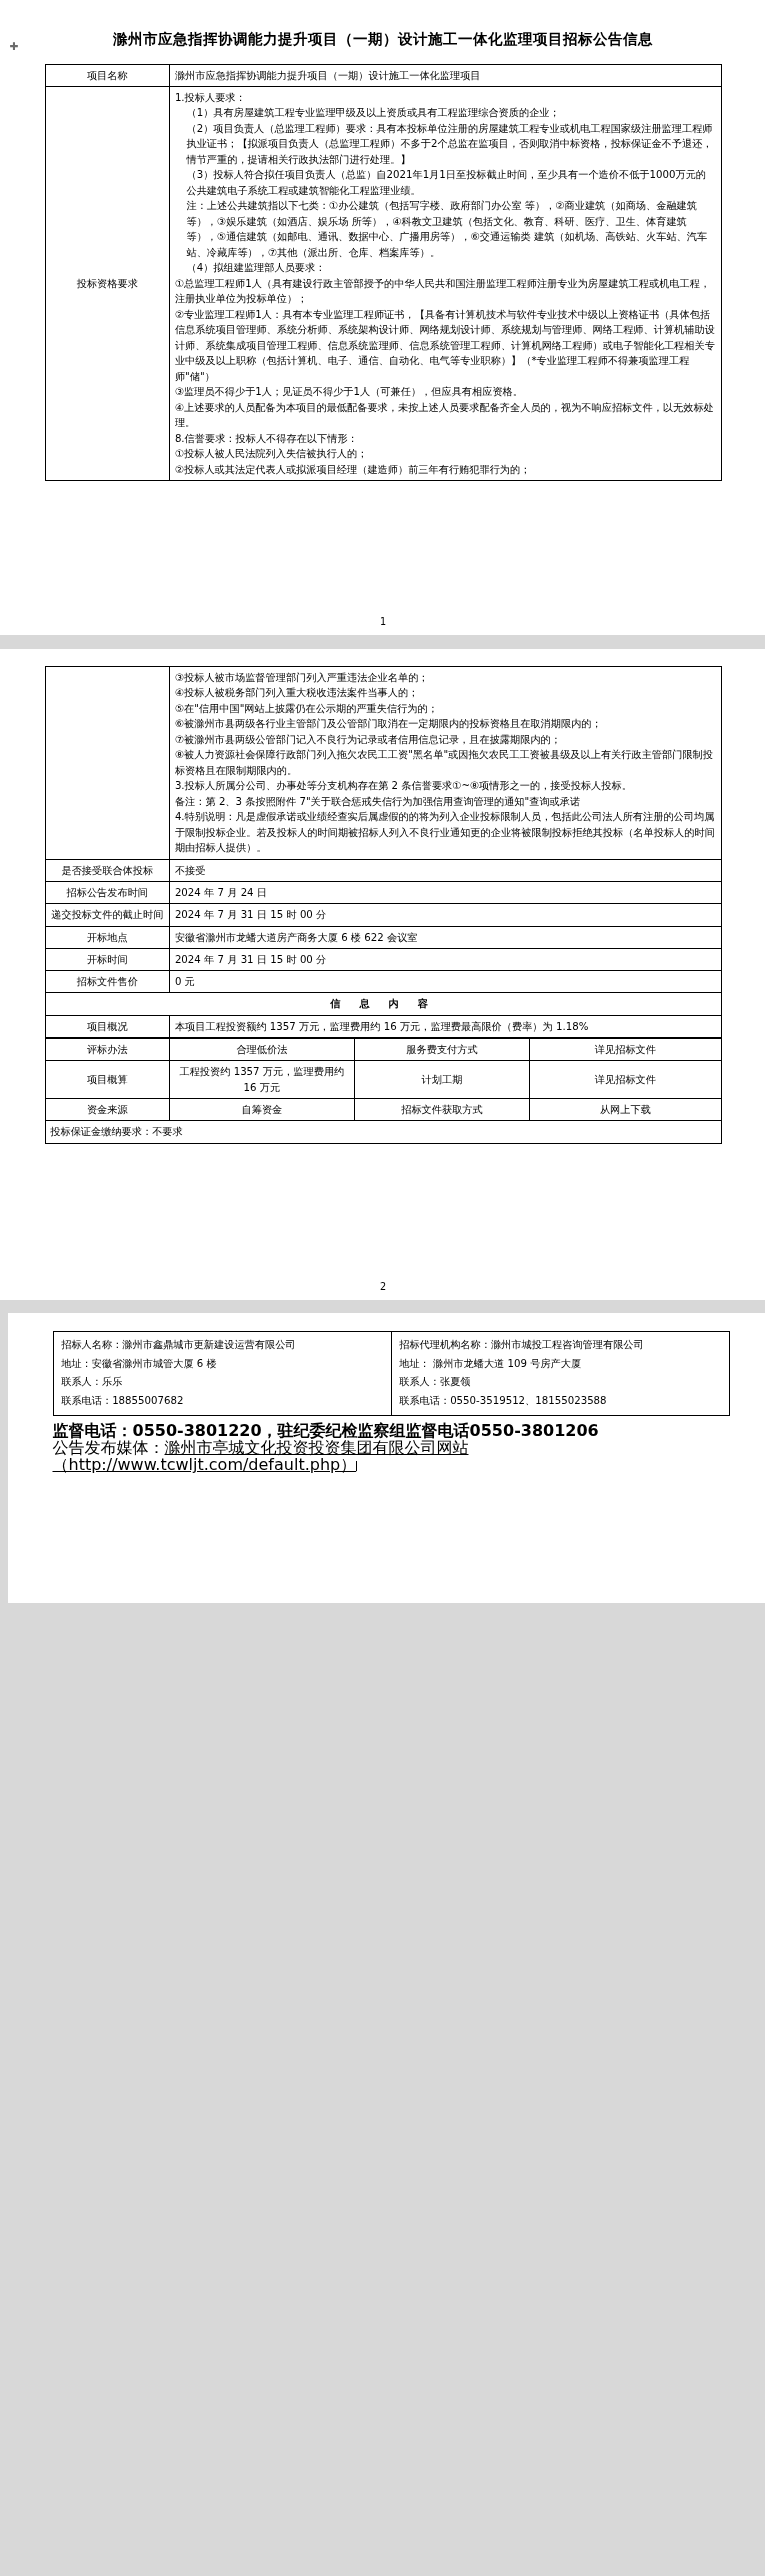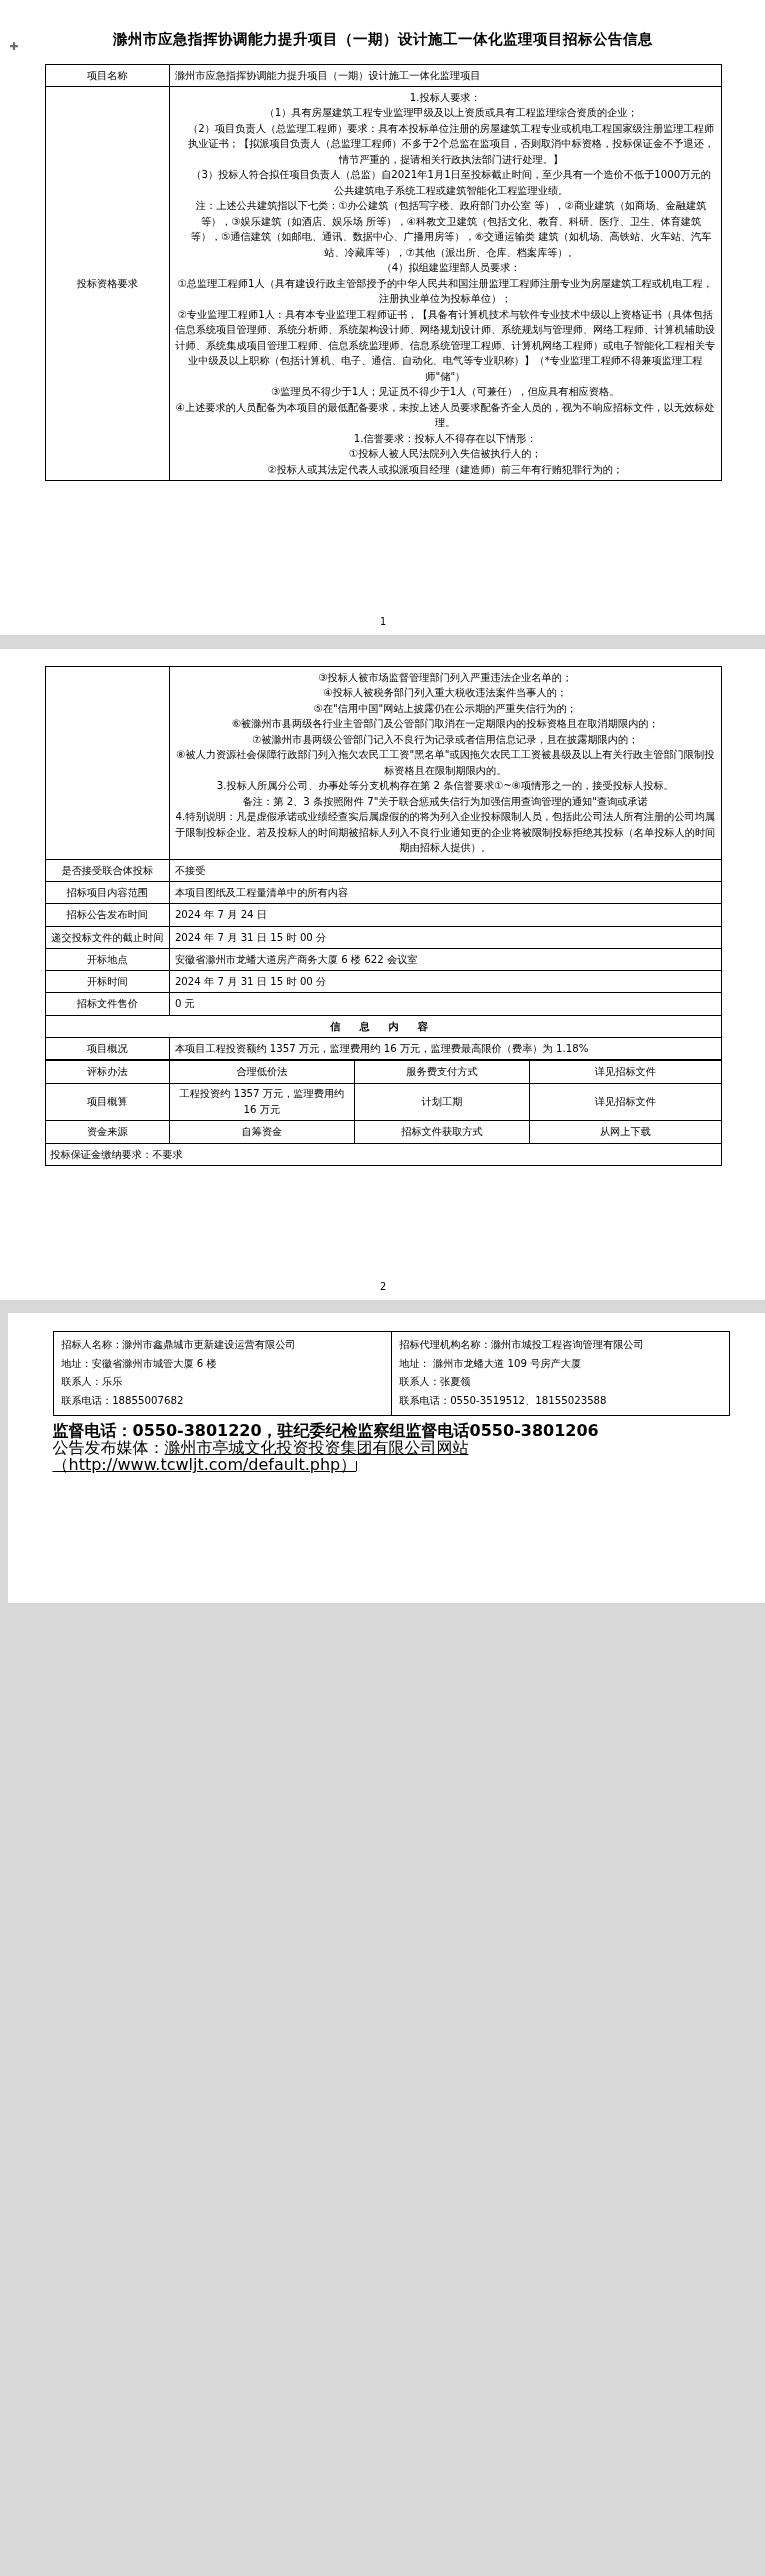--- a/index.html
+++ b/index.html
@@ -50,21 +50,21 @@
     word-break: break-all;
   }
   td.lab {
     width: 114px;
     text-align: center;
     vertical-align: middle;
   }
   td.val {
     vertical-align: middle;
   }
-  td.val-top { vertical-align: top; text-align: center; }
+  td.val-top { vertical-align: top; }
   .p { margin: 0; }
   .pad1 { padding-left: 11.6px; }
   .center { text-align: center; }
 
   .section-title {
     text-align: center;
     font-weight: bold;
     letter-spacing: 7.7px;
     font-size: 10.6px;
   }
@@ -140,21 +140,21 @@
         <p class="p">1.投标人要求：</p>
         <p class="p pad1">（1）具有房屋建筑工程专业监理甲级及以上资质或具有工程监理综合资质的企业；</p>
         <p class="p pad1">（2）项目负责人（总监理工程师）要求：具有本投标单位注册的房屋建筑工程专业或机电工程国家级注册监理工程师执业证书；【拟派项目负责人（总监理工程师）不多于2个总监在监项目，否则取消中标资格，投标保证金不予退还，情节严重的，提请相关行政执法部门进行处理。】</p>
         <p class="p pad1">（3）投标人符合拟任项目负责人（总监）自2021年1月1日至投标截止时间，至少具有一个造价不低于1000万元的公共建筑电子系统工程或建筑智能化工程监理业绩。</p>
         <p class="p pad1">注：上述公共建筑指以下七类：①办公建筑（包括写字楼、政府部门办公室 等），②商业建筑（如商场、金融建筑等），③娱乐建筑（如酒店、娱乐场 所等），④科教文卫建筑（包括文化、教育、科研、医疗、卫生、体育建筑 等），⑤通信建筑（如邮电、通讯、数据中心、广播用房等），⑥交通运输类 建筑（如机场、高铁站、火车站、汽车站、冷藏库等），⑦其他（派出所、仓库、档案库等）。</p>
         <p class="p pad1">（4）拟组建监理部人员要求：</p>
         <p class="p">①总监理工程师1人（具有建设行政主管部授予的中华人民共和国注册监理工程师注册专业为房屋建筑工程或机电工程，注册执业单位为投标单位）；</p>
         <p class="p">②专业监理工程师1人：具有本专业监理工程师证书，【具备有计算机技术与软件专业技术中级以上资格证书（具体包括信息系统项目管理师、系统分析师、系统架构设计师、网络规划设计师、系统规划与管理师、网络工程师、计算机辅助设计师、系统集成项目管理工程师、信息系统监理师、信息系统管理工程师、计算机网络工程师）或电子智能化工程相关专业中级及以上职称（包括计算机、电子、通信、自动化、电气等专业职称）】（*专业监理工程师不得兼项监理工程师"储"）</p>
         <p class="p">③监理员不得少于1人；见证员不得少于1人（可兼任），但应具有相应资格。</p>
         <p class="p">④上述要求的人员配备为本项目的最低配备要求，未按上述人员要求配备齐全人员的，视为不响应招标文件，以无效标处理。</p>
-        <p class="p">1.信誉要求：投标人不得存在以下情形：</p>
+        <p class="p">8.信誉要求：投标人不得存在以下情形：</p>
         <p class="p">①投标人被人民法院列入失信被执行人的；</p>
         <p class="p">②投标人或其法定代表人或拟派项目经理（建造师）前三年有行贿犯罪行为的；</p>
       </td>
     </tr>
   </tbody>
     </table>
   <div class="page-num">1</div>
 </div>
 
 <div class="page" id="page2">
@@ -173,24 +173,20 @@
         <p class="p">备注：第 2、3 条按照附件 7"关于联合惩戒失信行为加强信用查询管理的通知"查询或承诺</p>
         <p class="p">4.特别说明：凡是虚假承诺或业绩经查实后属虚假的的将为列入企业投标限制人员，包括此公司法人所有注册的公司均属于限制投标企业。若及投标人的时间期被招标人列入不良行业通知更的企业将被限制投标拒绝其投标（名单投标人的时间期由招标人提供）。</p>
       </td>
     </tr>
 
     <tr>
       <td class="lab">是否接受联合体投标</td>
       <td class="val">不接受</td>
     </tr>
     <tr>
-      <td class="lab">招标项目内容范围</td>
-      <td class="val">本项目图纸及工程量清单中的所有内容</td>
-    </tr>
-    <tr>
       <td class="lab">招标公告发布时间</td>
       <td class="val">2024 年 7 月 24 日</td>
     </tr>
     <tr>
       <td class="lab">递交投标文件的截止时间</td>
       <td class="val">2024 年 7 月 31 日 15 时 00 分</td>
     </tr>
     <tr>
       <td class="lab">开标地点</td>
       <td class="val">安徽省滁州市龙蟠大道房产商务大厦 6 楼 622 会议室</td>

